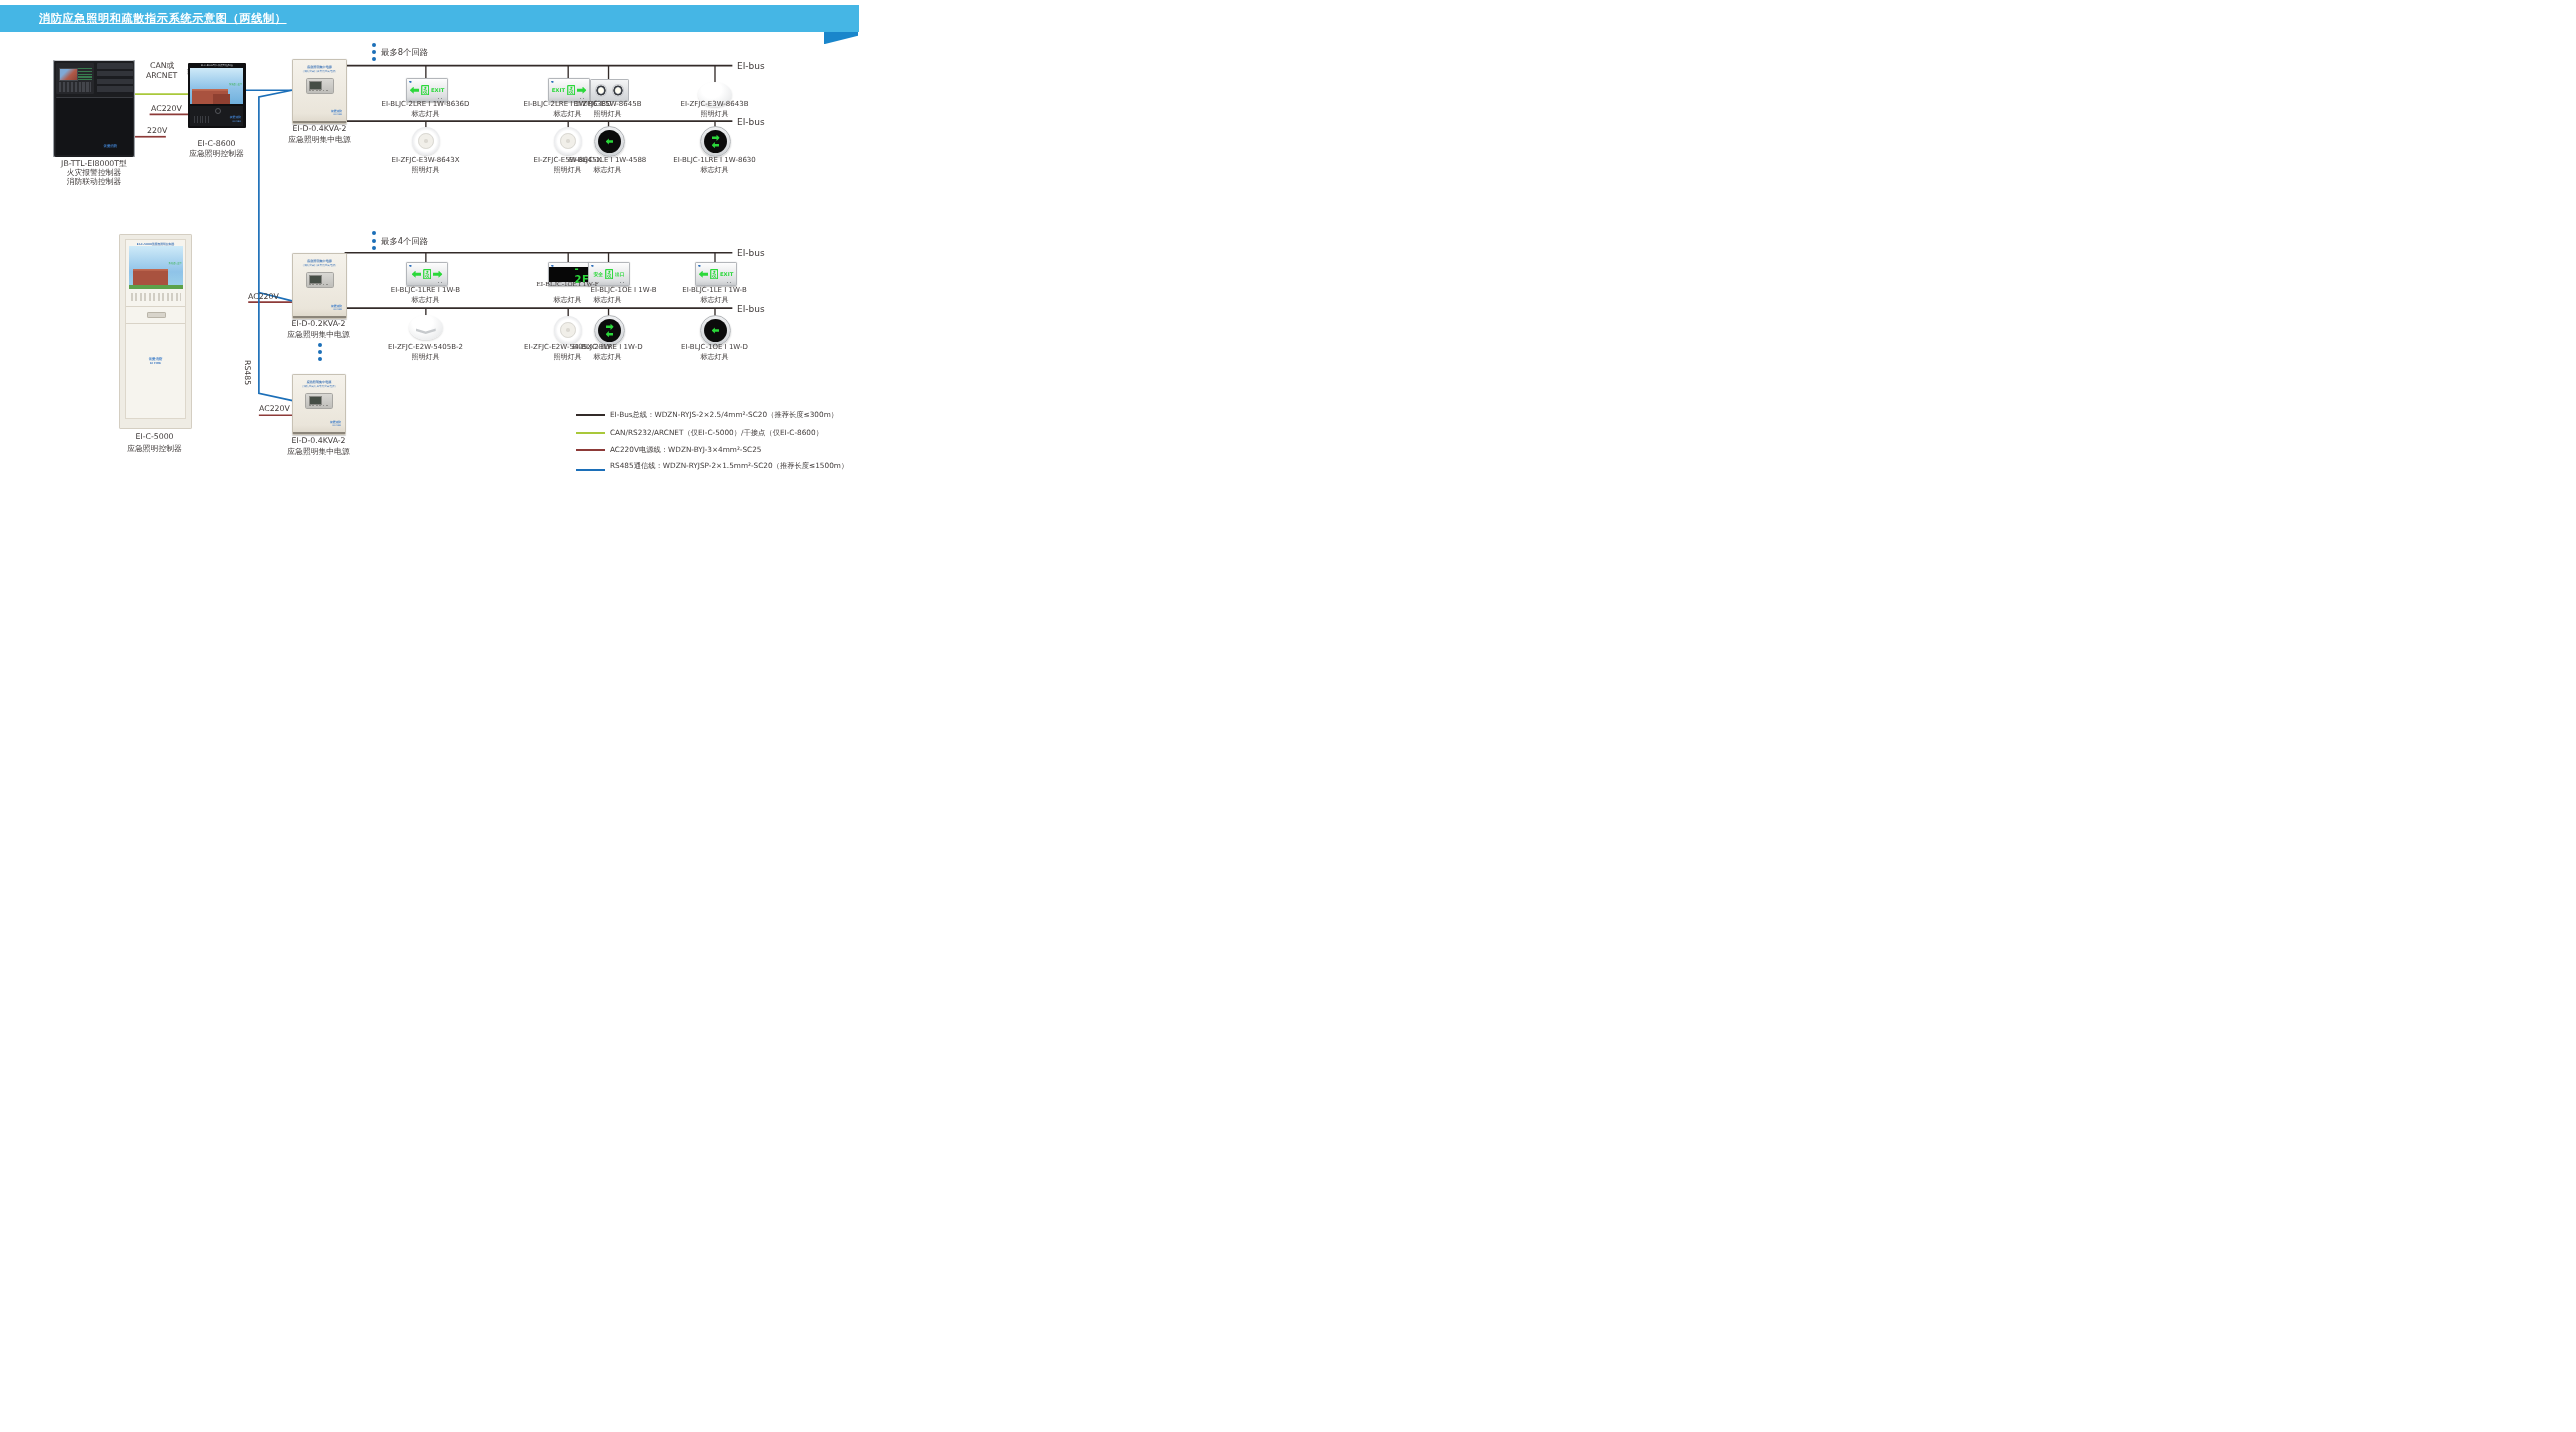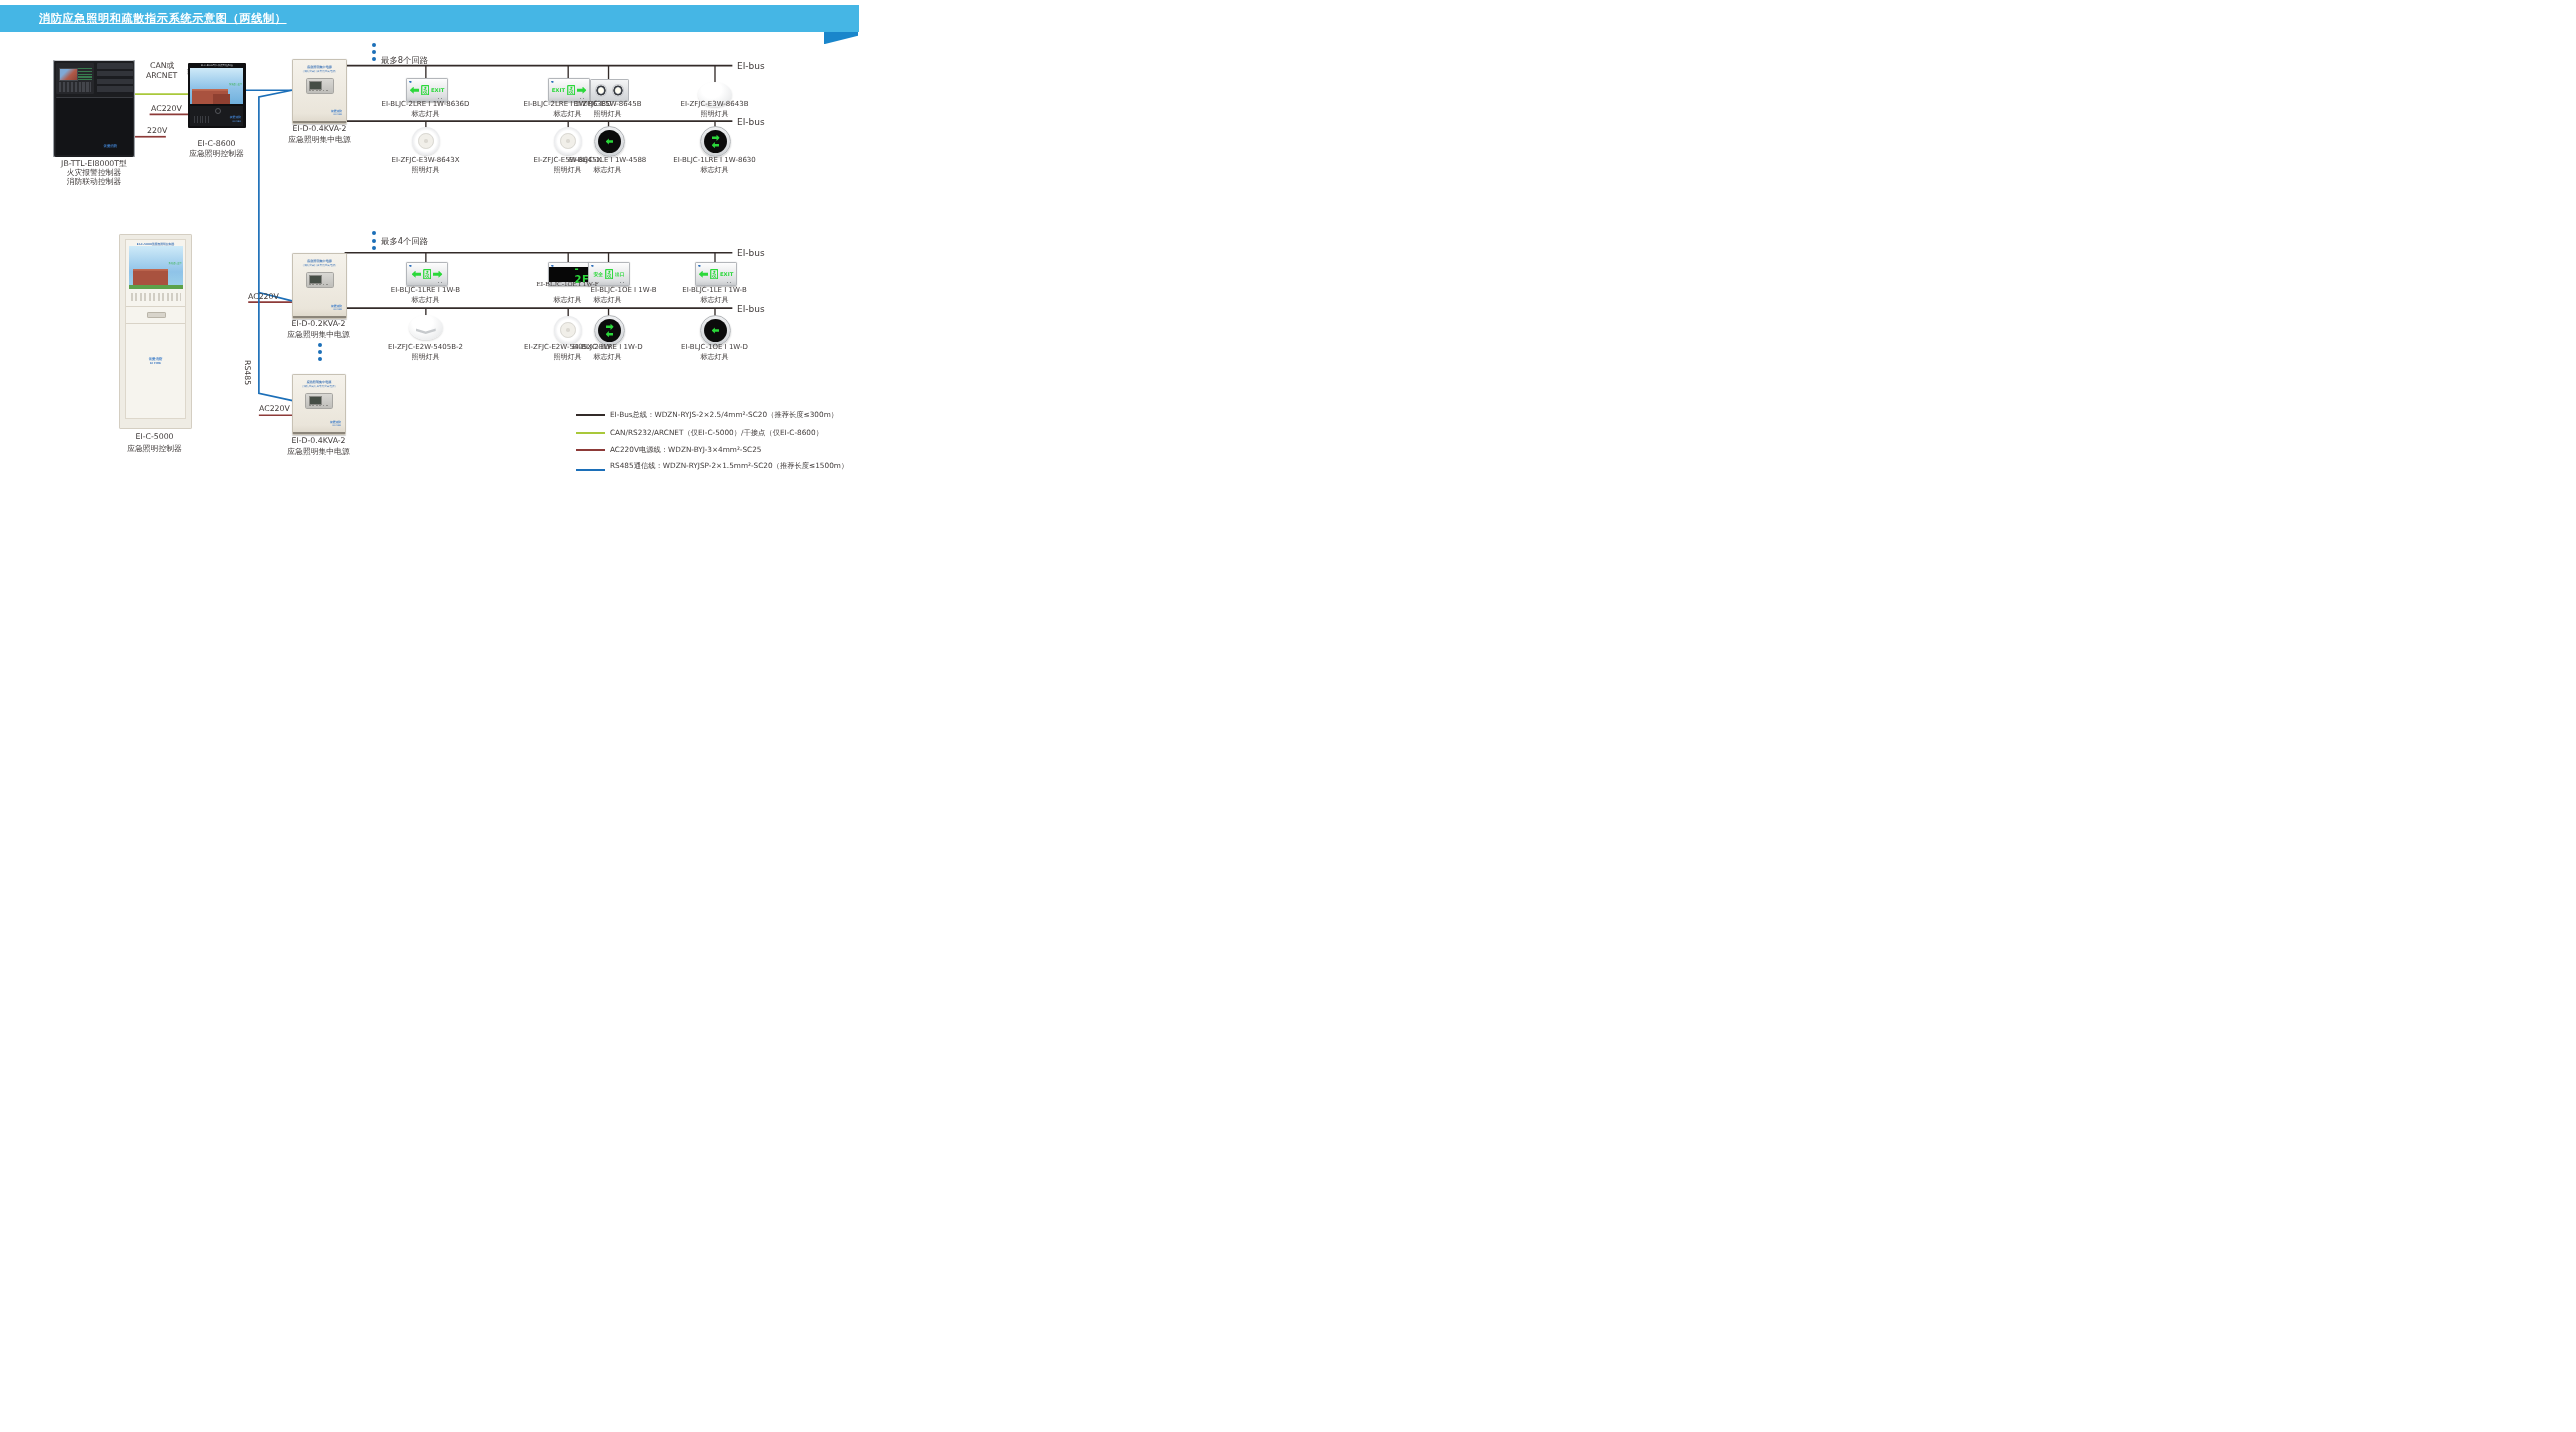--- a/index.html
+++ b/index.html
@@ -280,21 +280,21 @@
     </div>
   </div>
   <div class="dev-label" style="left:119px;top:431px;width:71px;line-height:12.3px;">
     <div>EI-C-5000</div>
     <div>应急照明控制器</div>
   </div>
 
   <div class="bdot" style="left:372px;top:43px;"></div>
   <div class="bdot" style="left:372px;top:50px;"></div>
   <div class="bdot" style="left:372px;top:57px;"></div>
-  <div class="loop-note" style="left:381px;top:47px;margin-top:8px;">最多8个回路</div>
+  <div class="loop-note" style="left:381px;top:47px;">最多8个回路</div>
 
   <div class="bdot" style="left:372px;top:231px;"></div>
   <div class="bdot" style="left:372px;top:239px;"></div>
   <div class="bdot" style="left:372px;top:246px;"></div>
   <div class="loop-note" style="left:381px;top:236px;">最多4个回路</div>
 
   <div class="eibus" style="top:61px;">EI-bus</div>
   <div class="eibus" style="top:117px;">EI-bus</div>
   <div class="eibus" style="top:248px;">EI-bus</div>
   <div class="eibus" style="top:304px;">EI-bus</div>

